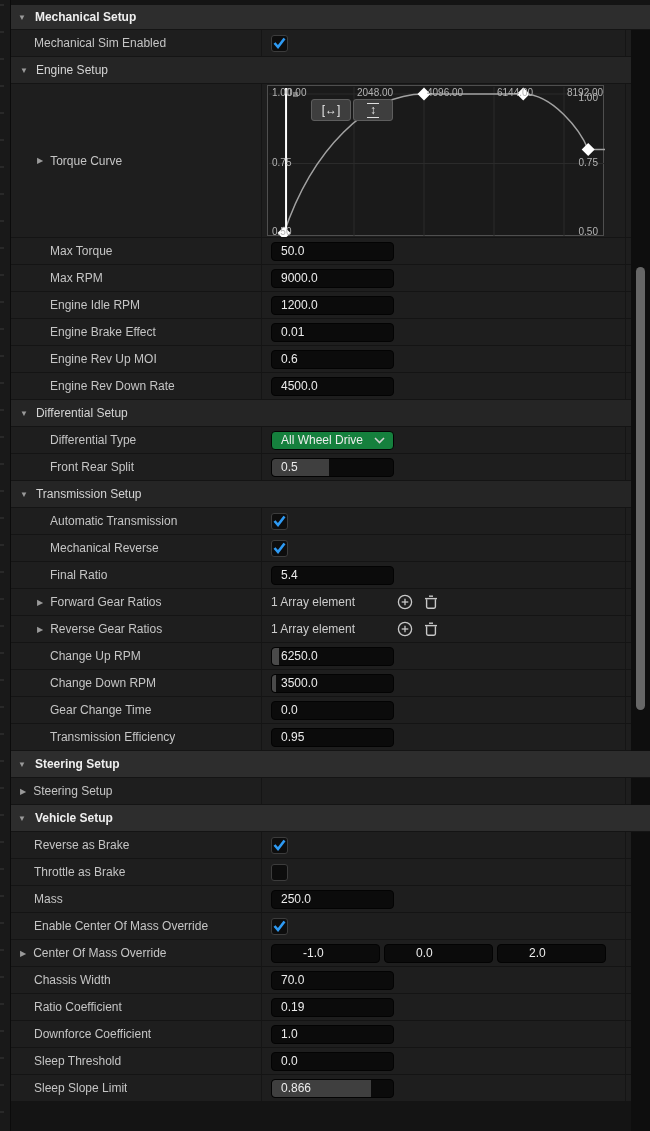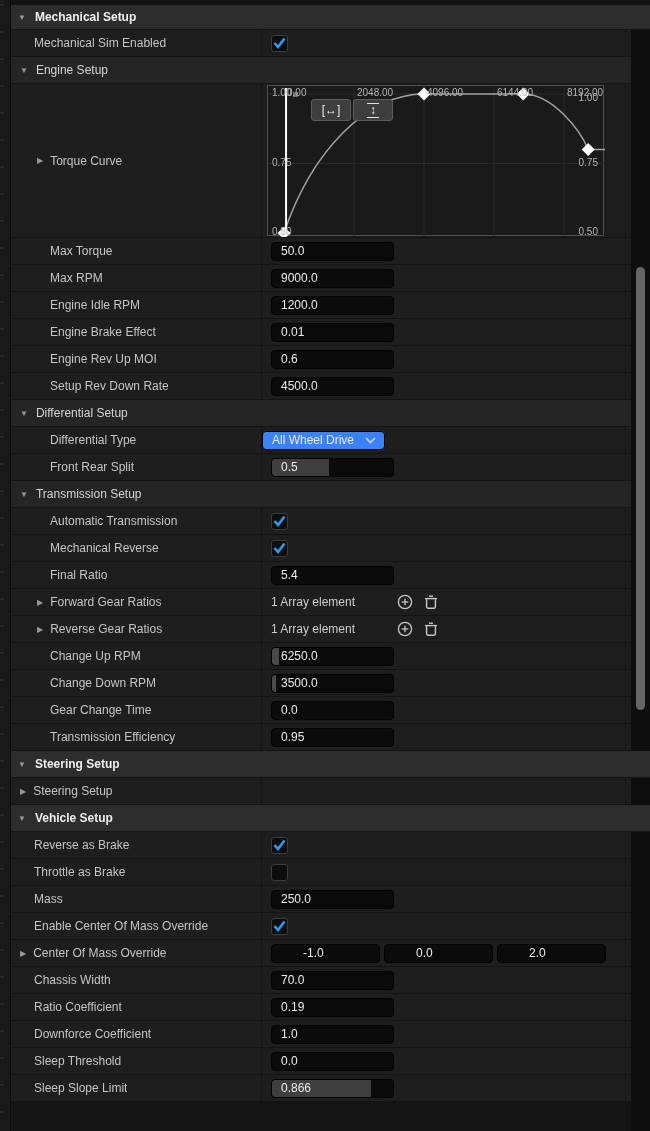--- a/index.html
+++ b/index.html
@@ -31,21 +31,21 @@
   .row.subheader .lbl{ color:#d4d4d4; }
   .lbl{ color:#c5c5c5; overflow:hidden; text-overflow:ellipsis; }
   .field{ position:relative; margin-left:9px; width:123px; height:19px; background:#0b0b0b;
           border:1px solid #030303; border-radius:4px; overflow:hidden; display:flex; align-items:center; }
   .field .ftext{ position:relative; z-index:2; padding-left:9px; color:#ececec; }
   .field .fill{ position:absolute; left:0; top:0; bottom:0; background:#3f3f3f; z-index:1; border-radius:3px 0 0 3px; }
   .vec .field{ width:109px; margin-left:0;padding-left:22px; }
   .vec{ display:flex; gap:4px; margin-left:9px; }
   .checkbox{ margin-left:9px; width:17px; height:17px; background:#0d0d0d; border:1px solid #3c3c3c;
           border-radius:3px; display:flex; align-items:center; justify-content:center; }
-  .dropdown{ width:123px; height:19px; background:#3b82f6; border:1px solid #030303;
+  .dropdown{ margin-left:9px; width:123px; height:19px; background:#15803d; border:1px solid #030303;
           border-radius:4px; display:flex; align-items:center; position:relative; }
   .dropdown .ftext{ padding-left:9px; color:#ececec; }
   .dropdown svg{ position:absolute; right:8px; }
   .arr-text{ margin-left:9px; color:#cccccc; }
   .icon-btn{ position:absolute; display:flex; align-items:center; justify-content:center; width:18px; height:18px; }
   .plus-btn{ left:134px; }
   .trash-btn{ left:160px; }
   .undo-btn{ display:flex; align-items:center; justify-content:center; width:20px; height:18px; cursor:pointer; }
   .gutter{ position:absolute; left:631px; top:5px; width:19px; height:1126px; background:#0e0e0e; z-index:2; }
   .scroll-thumb{ position:absolute; left:636px; top:267px; width:9px; height:443px; background:#666666;
@@ -228,21 +228,21 @@
             <svg width="15" height="11" viewBox="0 0 15 11">
               <path d="M2 4 H9.2 a3.4 3.4 0 0 1 3.4 3.4 v2" fill="none" stroke="#b8b8b8" stroke-width="1.5"></path>
               <path d="M5.5 0.8 L2 4 L5.5 7.2" fill="none" stroke="#b8b8b8" stroke-width="1.5"></path>
             </svg>
           </span>
         </div>
     </div>
 
     <div class="row">
       <div class="cell label">
-          <span class="lbl ind2">Setup Rev Down Rate</span>
+          <span class="lbl ind2">Engine Rev Down Rate</span>
         </div>
       <div class="cell value">
           <div class="field">
             <span class="ftext">4500.0</span>
           </div>
         </div>
       <div class="cell rightcol"></div>
     </div>
 
     <div class="row subheader">

